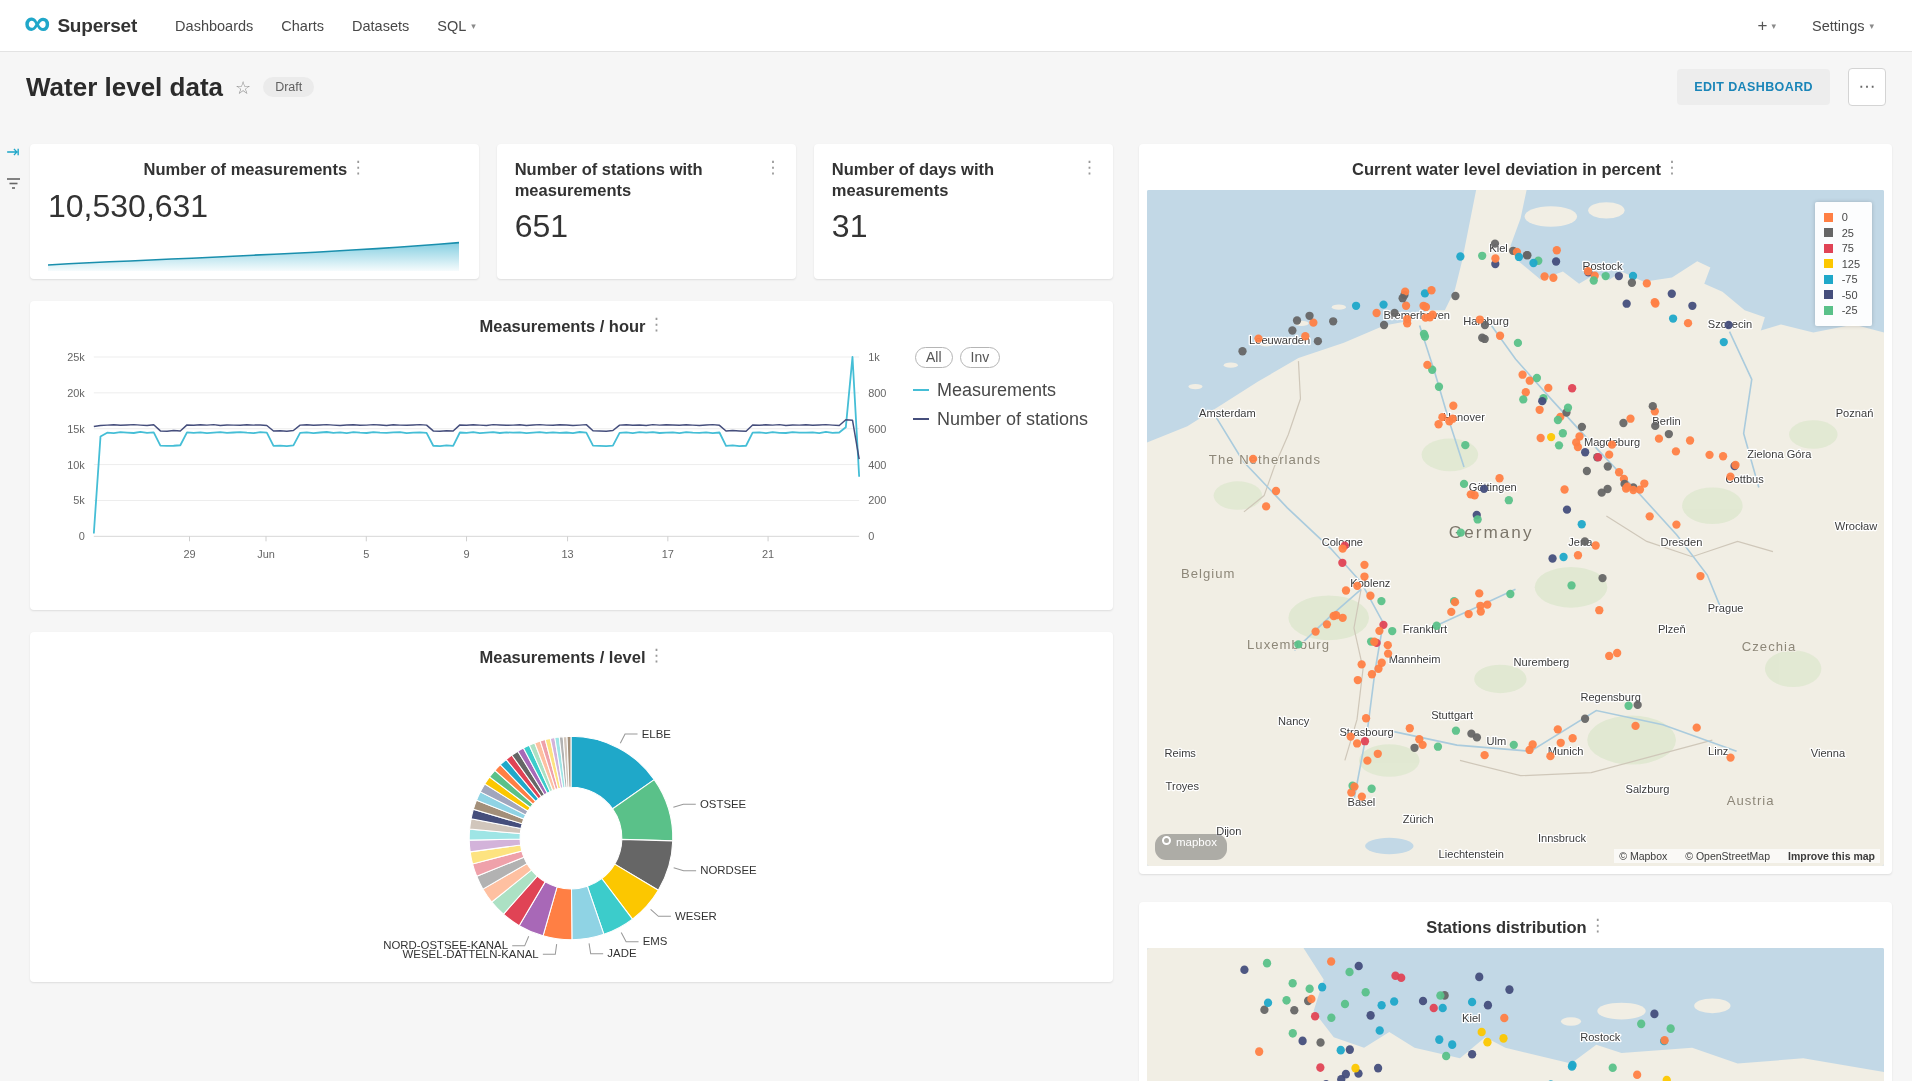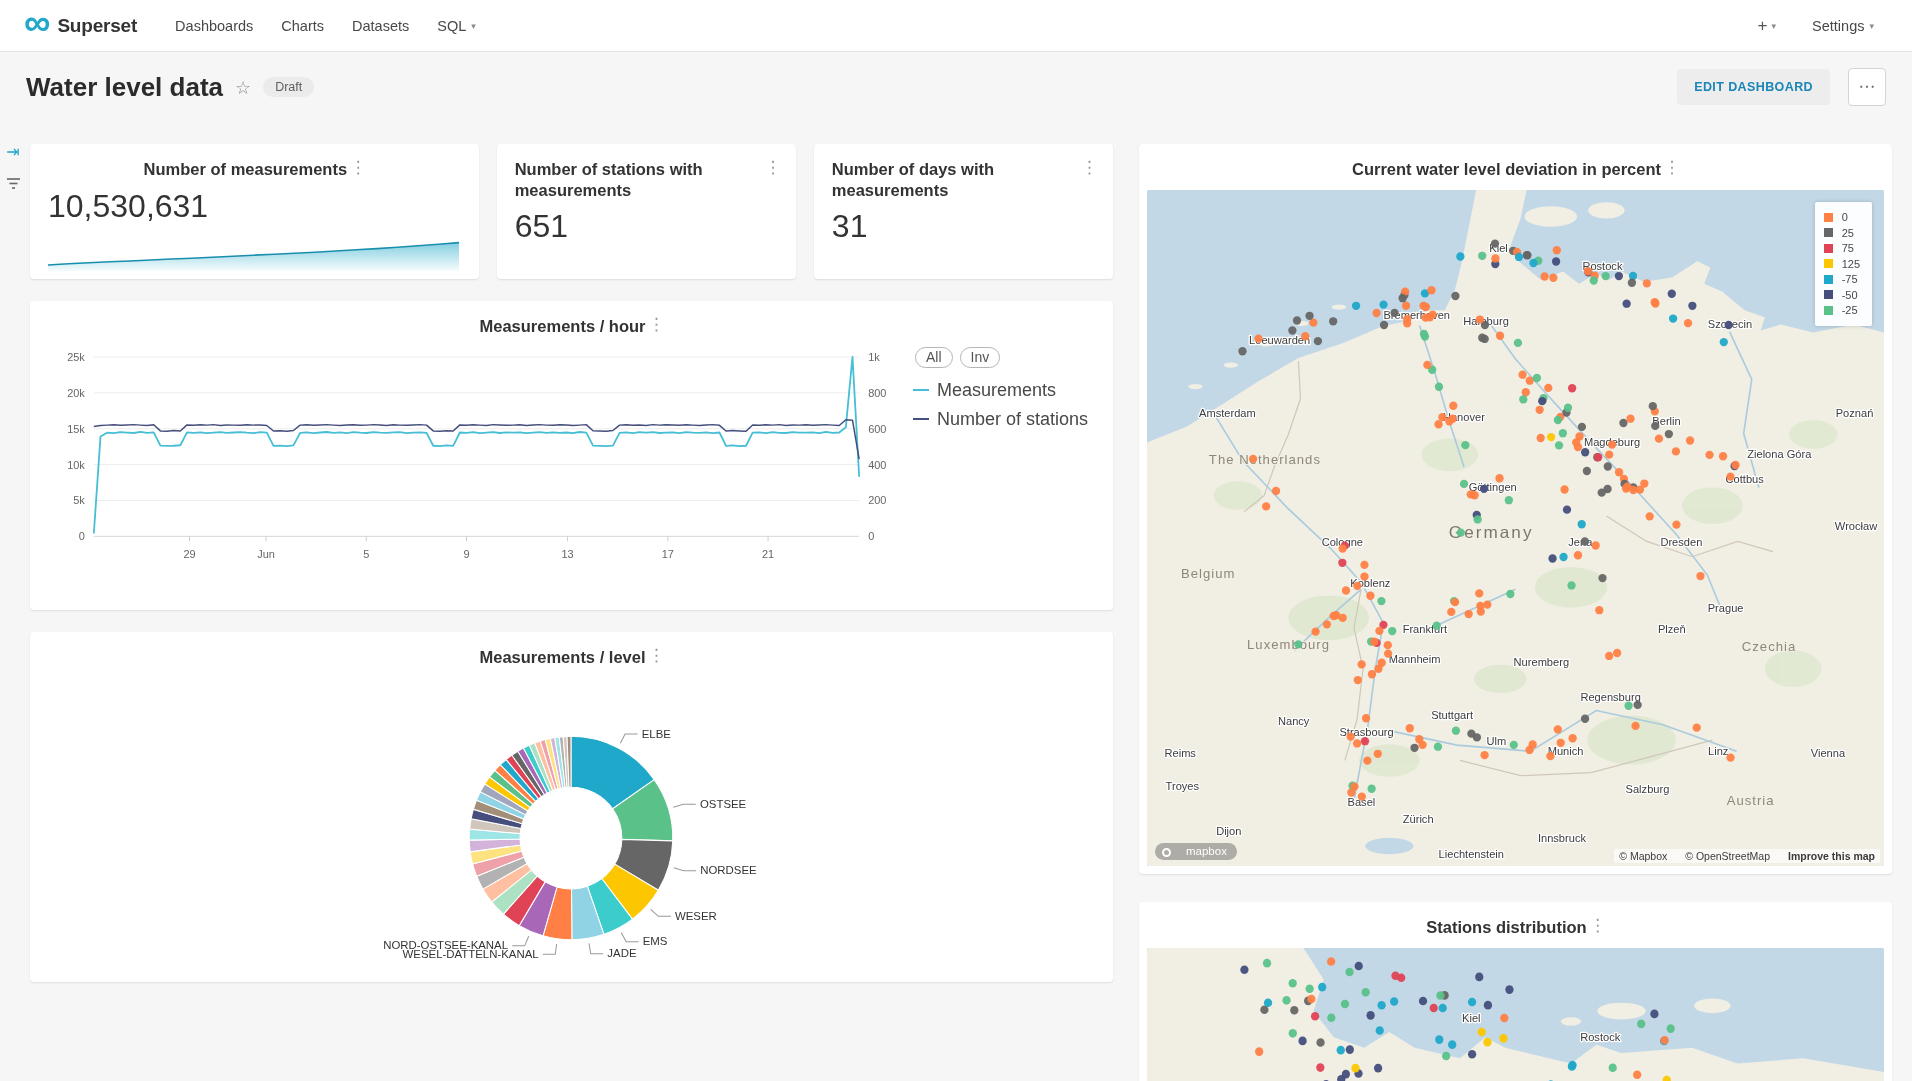--- a/index.html
+++ b/index.html
@@ -59,21 +59,21 @@
   .map-wrap svg.geo{position:absolute;inset:0;width:100%;height:100%}
   .maplabel-city{font-size:11px;fill:#3b3b3b;paint-order:stroke;stroke:#ffffff;stroke-width:2.5px;stroke-linejoin:round}
   .maplabel-country{font-size:13px;fill:#8d8778;letter-spacing:1px;paint-order:stroke;stroke:#f2efe6;stroke-width:2px}
   .maplabel-country-big{font-size:17px;fill:#7c766a;letter-spacing:2px;paint-order:stroke;stroke:#f2efe6;stroke-width:2px}
   .map-legend{position:absolute;top:12px;right:12px;background:rgba(255,255,255,.95);border-radius:2px;padding:8px 12px 8px 9px;box-shadow:0 0 4px rgba(0,0,0,.18)}
   .legend-row{display:flex;align-items:center;gap:9px;font-size:11px;color:#484848;height:15.5px;cursor:pointer}
   .legend-row .sw{width:9px;height:9px;flex:none}
   .attr-bar{position:absolute;right:4px;bottom:3px;font-size:10.5px;color:#3b3b3b;background:rgba(255,255,255,.65);padding:1px 5px;display:flex;gap:18px;align-items:center}
   .attr-bar .improve{font-weight:bold;cursor:pointer}
   .attr-bar span{cursor:pointer}
-  .mapbox-logo{position:absolute;left:8px;bottom:6px;background:rgba(90,90,90,.45);color:#fff;border-radius:11px;padding:2px 10px 3px 7px;font-size:11.5px;display:flex;align-items:flex-end;gap:15px;cursor:pointer}
+  .mapbox-logo{position:absolute;left:8px;bottom:6px;background:rgba(90,90,90,.45);color:#fff;border-radius:11px;padding:2px 10px 12px 7px;font-size:11.5px;display:flex;align-items:flex-start;gap:5px;cursor:pointer}
   .mapbox-o{width:9px;height:9px;border:2px solid #fff;border-radius:50%;display:inline-block}
 </style>
 </head>
 <body>
 
 <nav class="nav">
   <div class="brand">
     <span class="logo-inf">∞</span>
     <span class="brand-name">Superset</span>
   </div>

